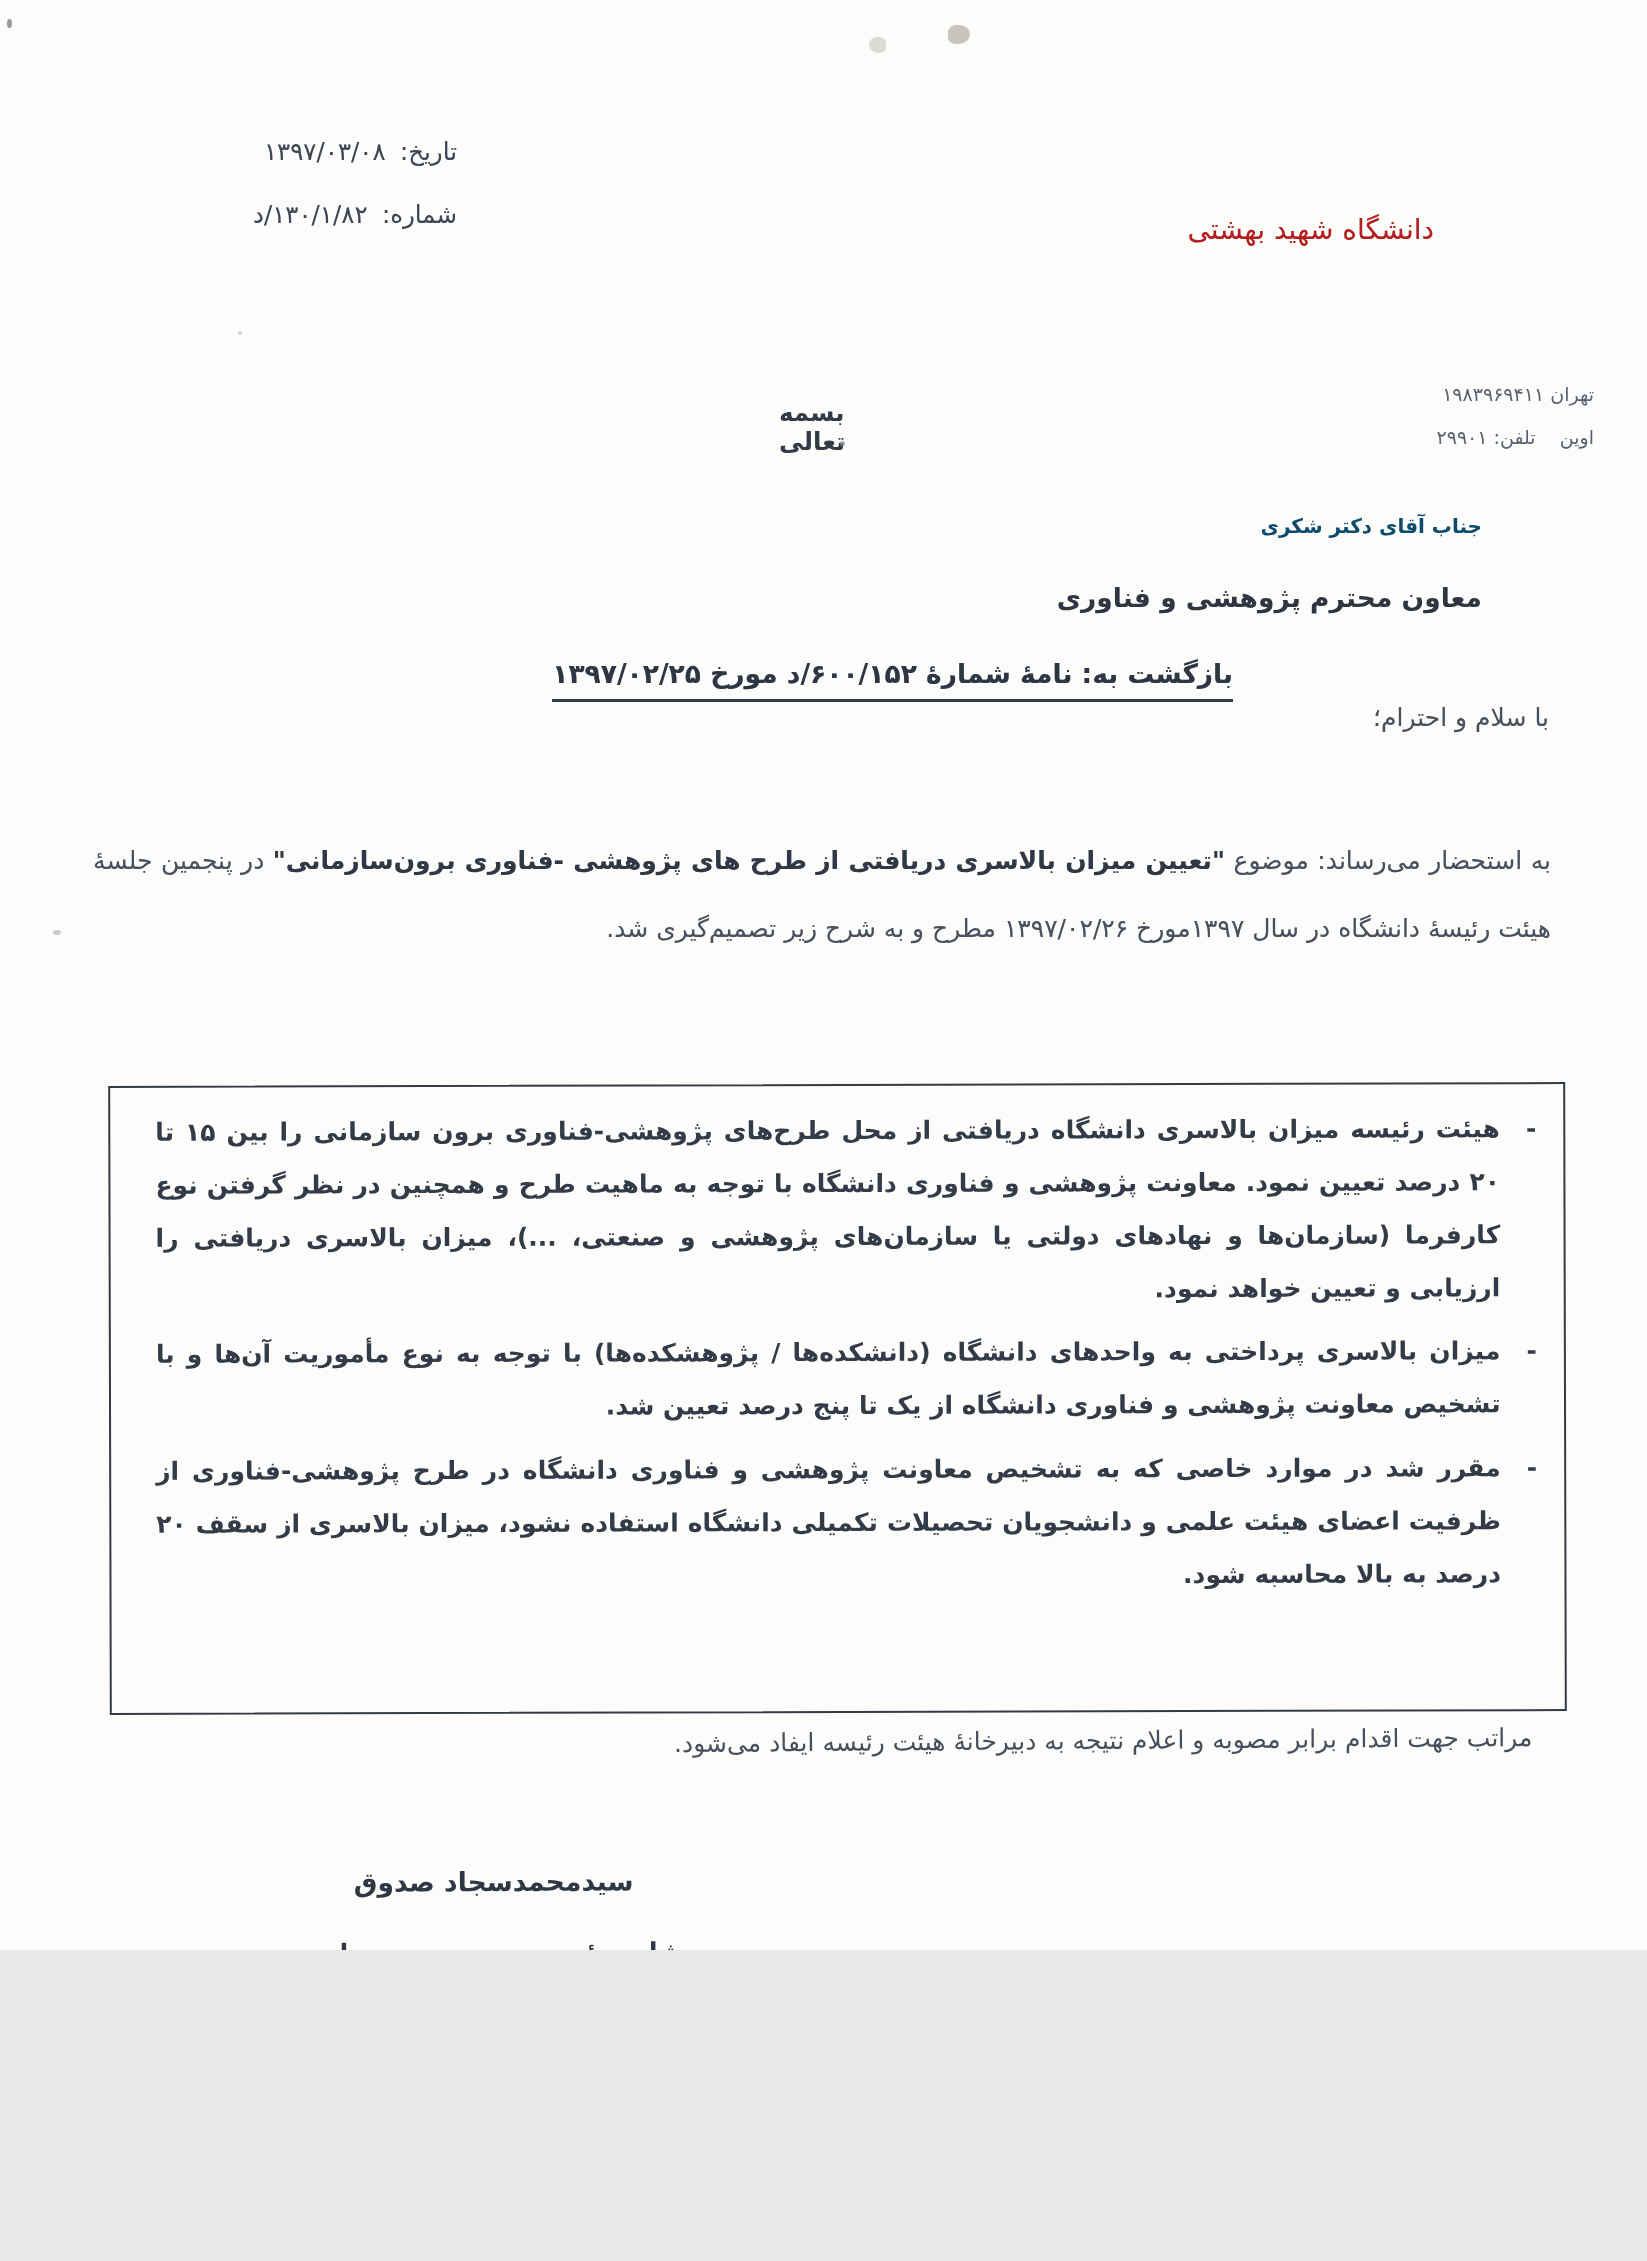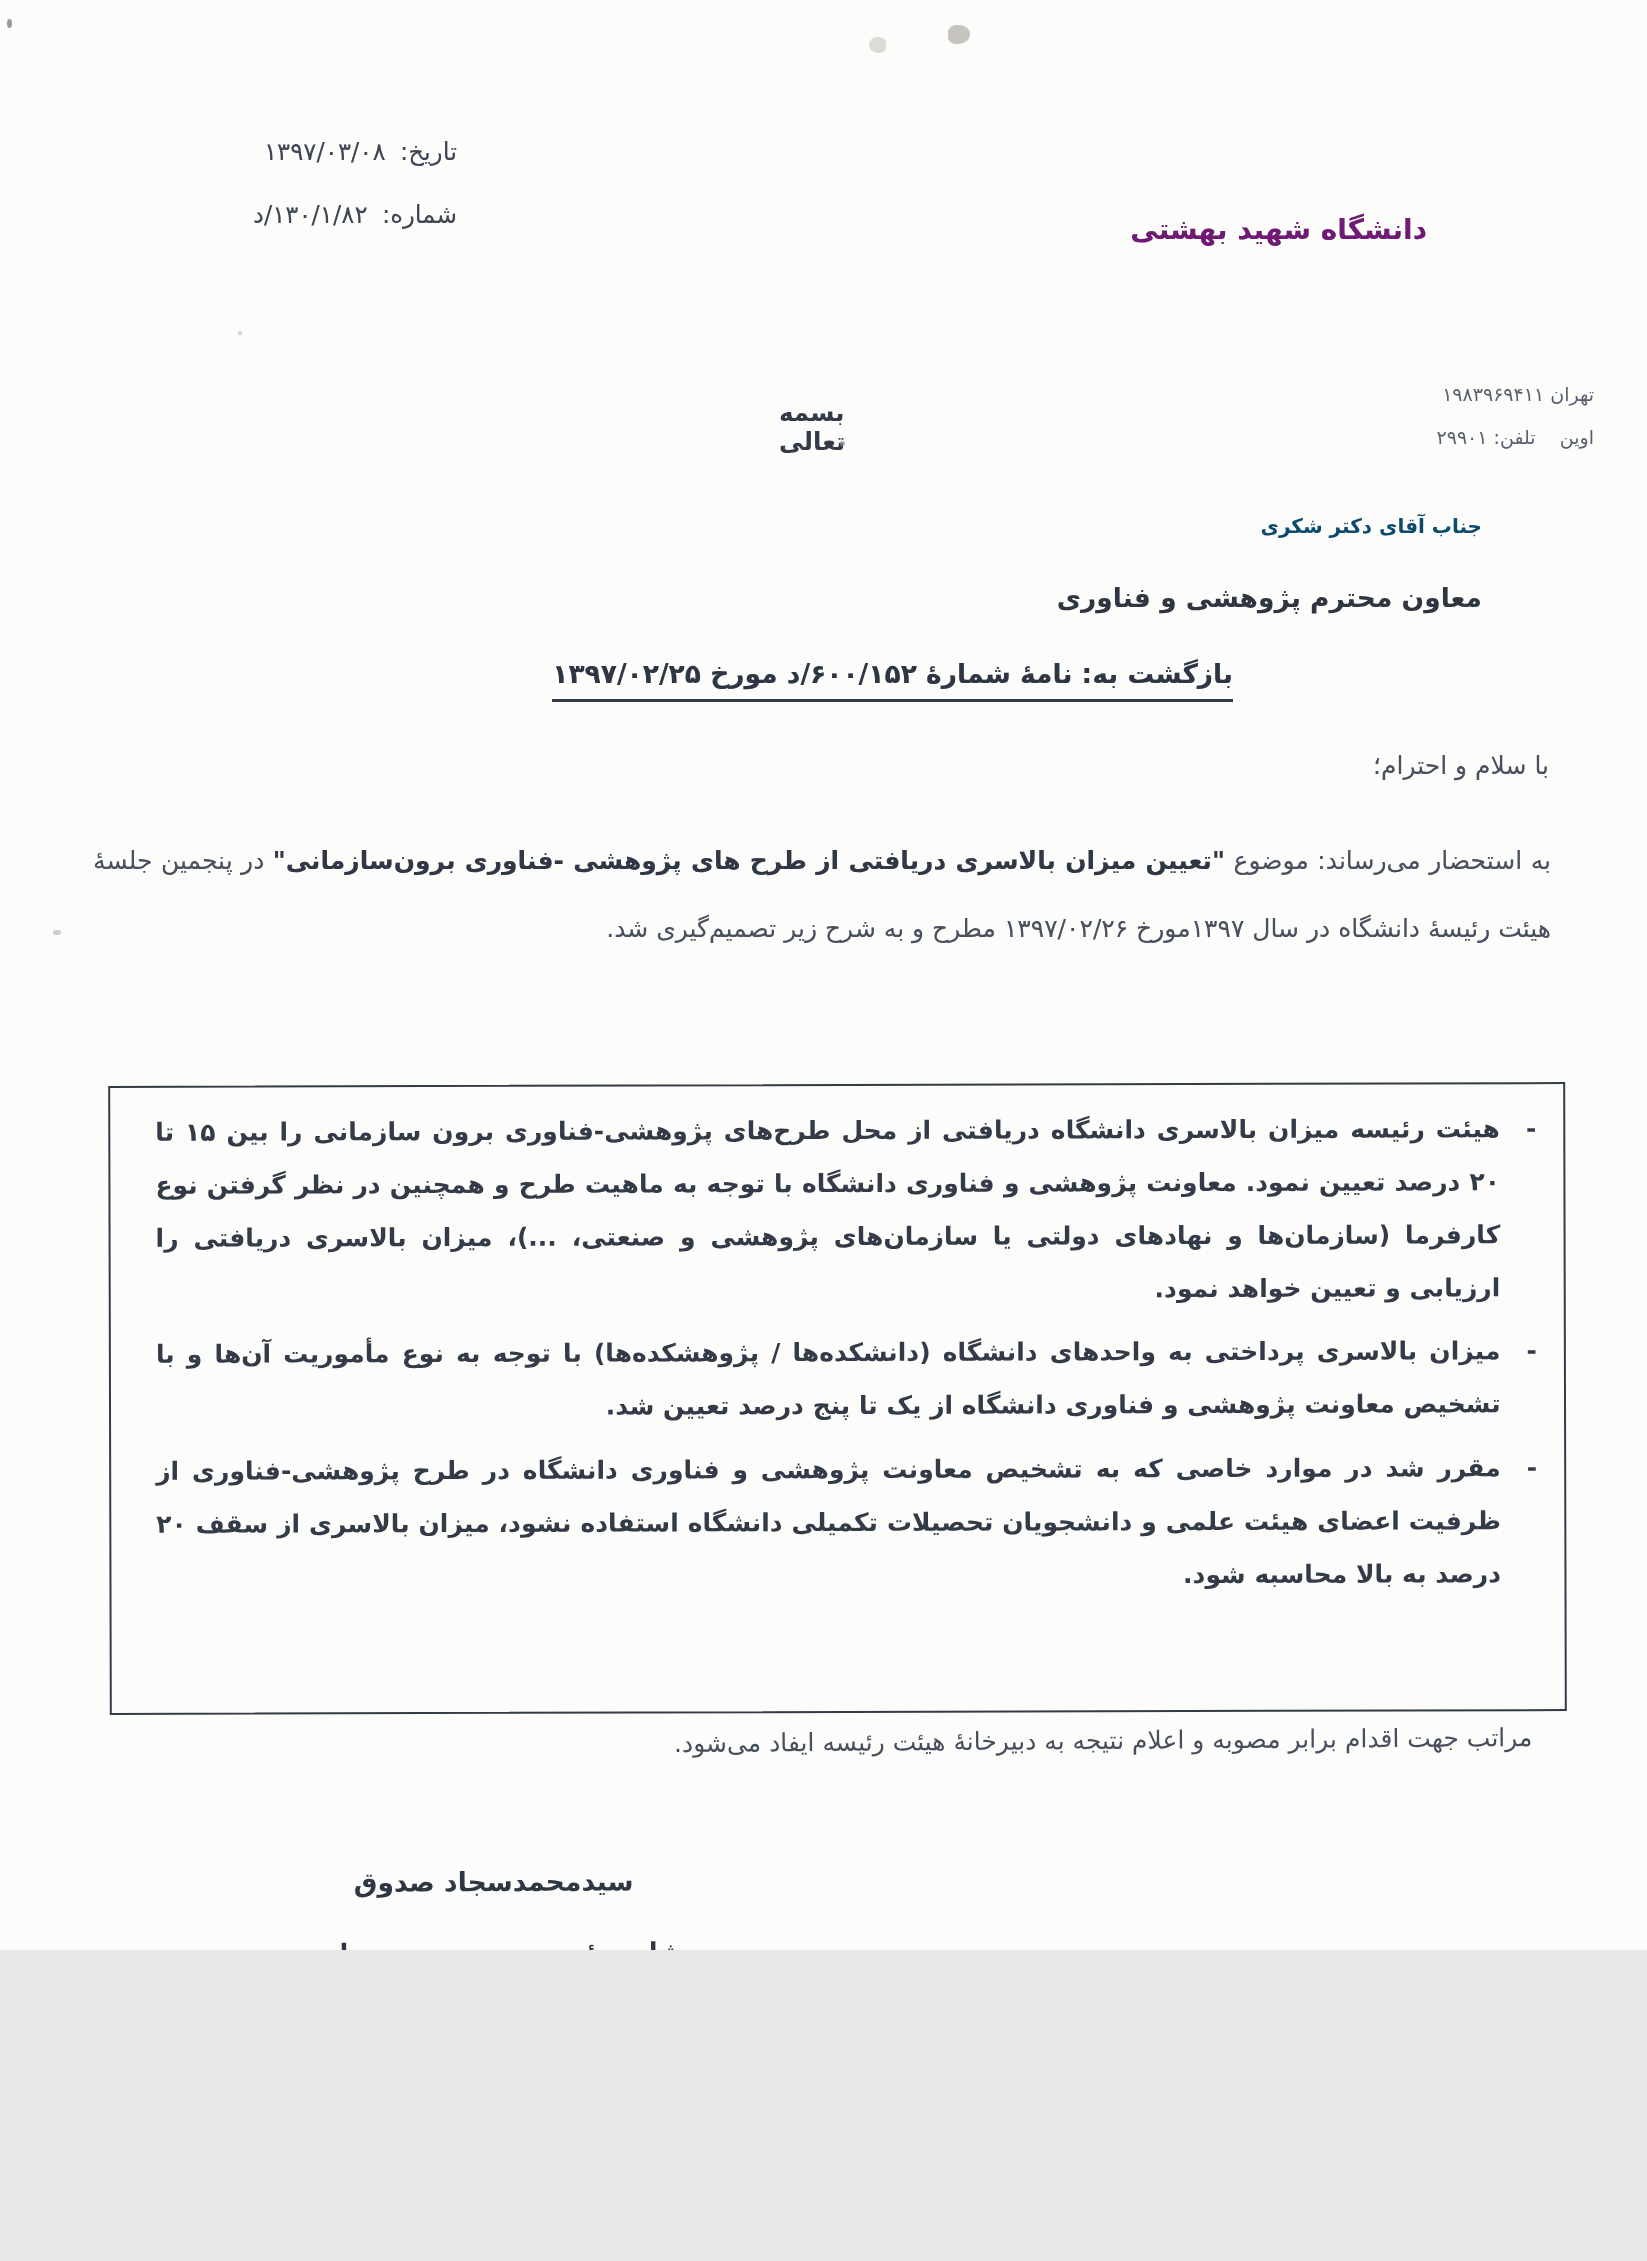--- a/index.html
+++ b/index.html
@@ -16,37 +16,37 @@
   .abs{position:absolute;}
   .ink{color:#3d4452;text-shadow:0 0 0.6px rgba(70,85,110,.35);}
   .bold{font-weight:700;color:#303845;}
 
   
   .meta{top:120px;right:1190px;width:413px;text-align:right;
         font-size:24.5px;line-height:63px;color:#3f4654;}
   .meta .val{margin-right:6.5px;}
 
   
-  .university{top:213px;right:220px;font-size:28px;font-weight:700;color:#701a75;
+  .university{top:213px;right:213px;font-size:28px;font-weight:400;color:#b91c1c;
               text-shadow:0 0 0.6px rgba(70,85,110,.4);}
   .hdr-address{top:373px;right:53px;text-align:right;font-size:19px;line-height:43px;
                color:#596171;}
 
   .besmeleh{top:398px;left:779px;width:136px;text-align:left;
             font-size:24.5px;font-weight:700;color:#333b48;}
 
   .recipient{top:491px;right:165px;text-align:right;line-height:71px;}
   .recipient .l1{font-size:20px;font-weight:700;color:#0c4a6e;}
   .recipient .l2{font-size:26.5px;font-weight:700;color:#2f3642;}
 
   .reference{top:658px;right:414px;font-size:26.5px;font-weight:700;color:#2e3643;
              padding-bottom:10.3px;border-bottom:3.2px solid #333c49;
              text-shadow:0 0 0.6px rgba(60,90,130,.35);}
 
-  .salutation{top:751px;right:98px;font-size:25px;color:#49505e;}
+  .salutation{top:703px;right:98px;font-size:25px;color:#49505e;}
 
   .body-par{top:827px;right:96px;width:1458px;font-size:25px;line-height:68px;
             text-align:justify;color:#49505e;}
 
   .box{top:1084px;left:109px;width:1457px;height:629px;box-sizing:border-box;
        border:2.6px solid #333b47;padding:18px 27px 13px 45px;
        transform:rotate(-0.15deg);}
   .bullet{display:flex;gap:17px;margin-bottom:10.3px;
           font-size:25px;font-weight:700;color:#333b48;line-height:53px;}
   .bullet .dash{flex:0 0 19.4px;}

